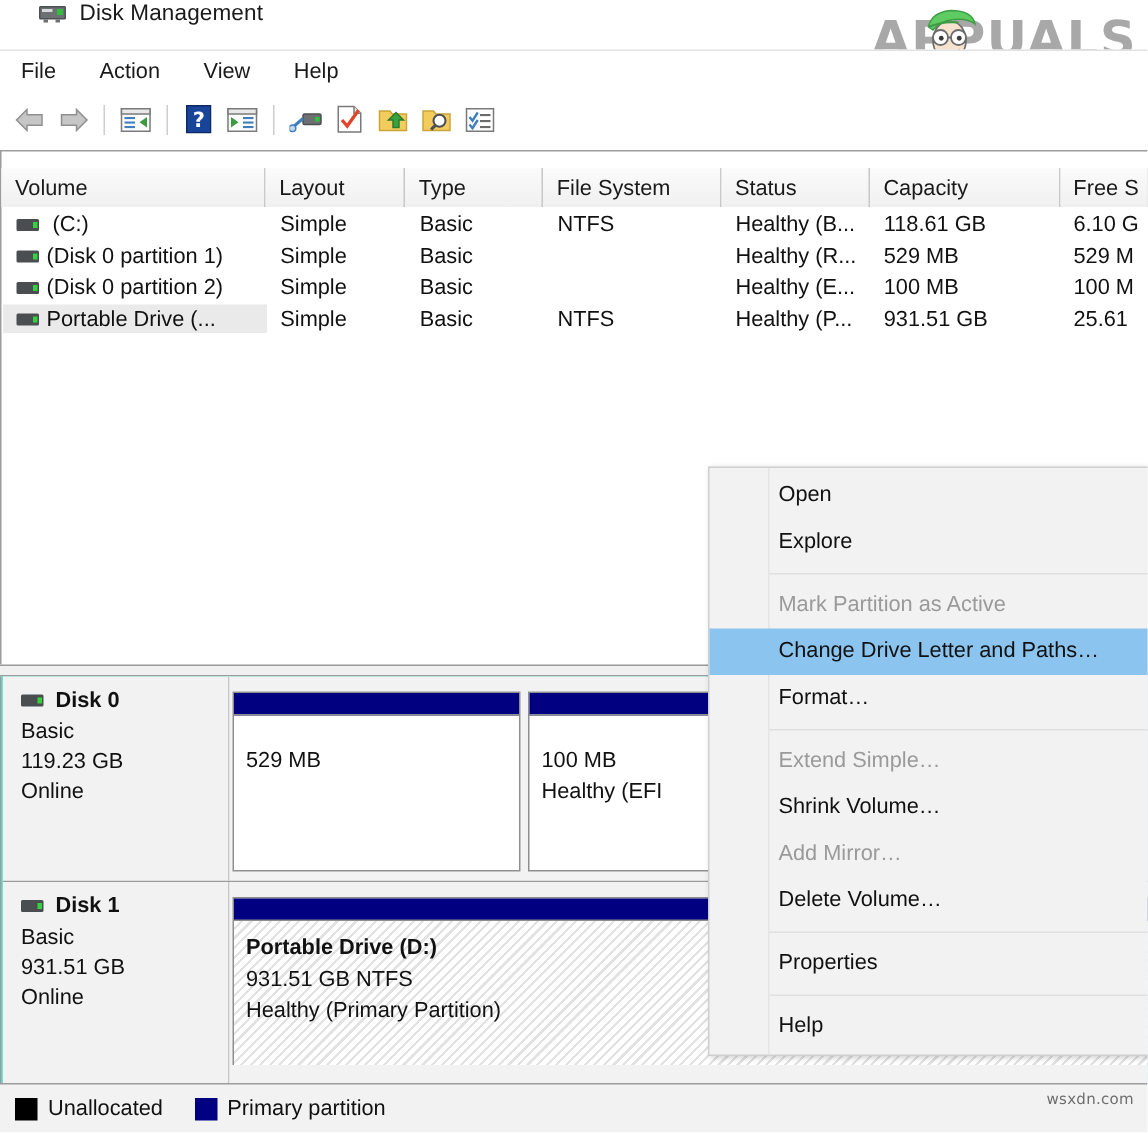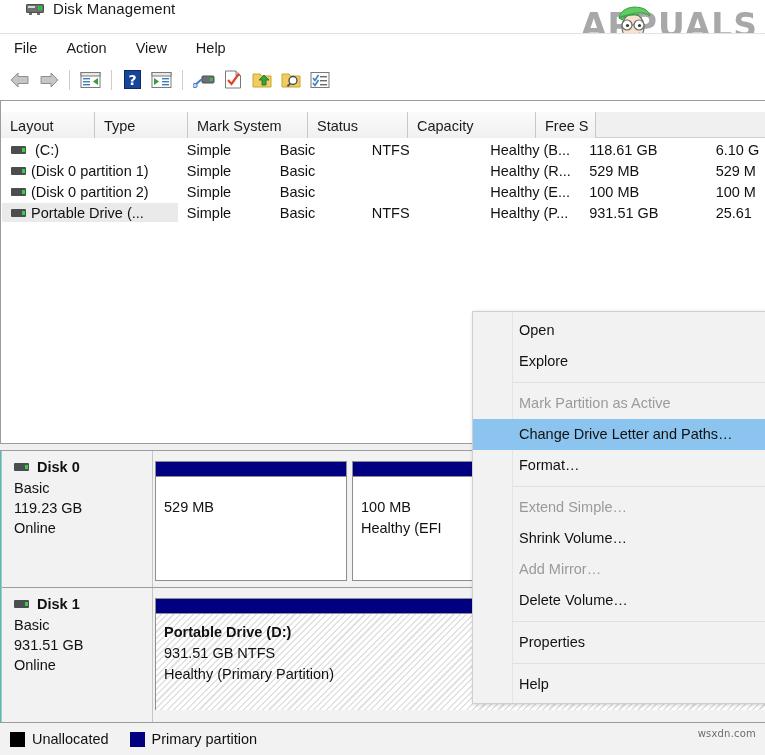--- a/index.html
+++ b/index.html
@@ -354,23 +354,24 @@
         <rect x="10" y="5" width="7" height="1.4" fill="#6b6b6b"></rect>
         <rect x="10" y="9" width="7" height="1.4" fill="#6b6b6b"></rect>
         <rect x="10" y="13" width="7" height="1.4" fill="#6b6b6b"></rect>
       </svg>
     </div>
   </div>
 
   <div class="list-pane">
 
     <div class="col-header">
+      <div class="ch" style="width:178px">Volume</div>
       <div class="ch" style="width:94px">Layout</div>
       <div class="ch" style="width:93px">Type</div>
-      <div class="ch" style="width:120px">Mark System</div>
+      <div class="ch" style="width:120px">File System</div>
       <div class="ch" style="width:100px">Status</div>
       <div class="ch" style="width:128px">Capacity</div>
       <div class="ch" style="width:60px">Free S</div>
     </div>
 
     <div class="rows">
 
       <div class="vrow">
         <div class="cell cell-vol" style="width:178px">
           <span class="drv-icon">

